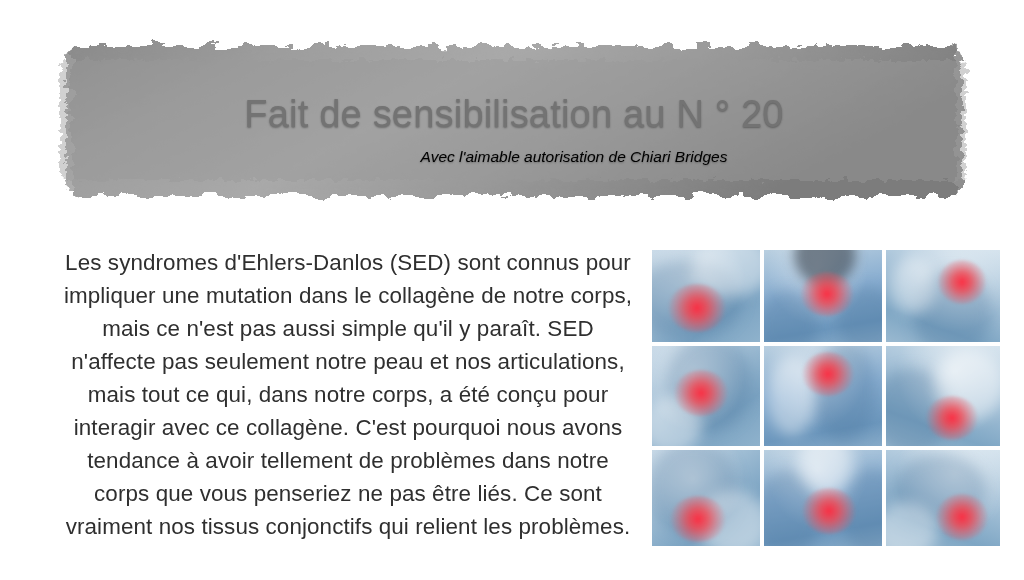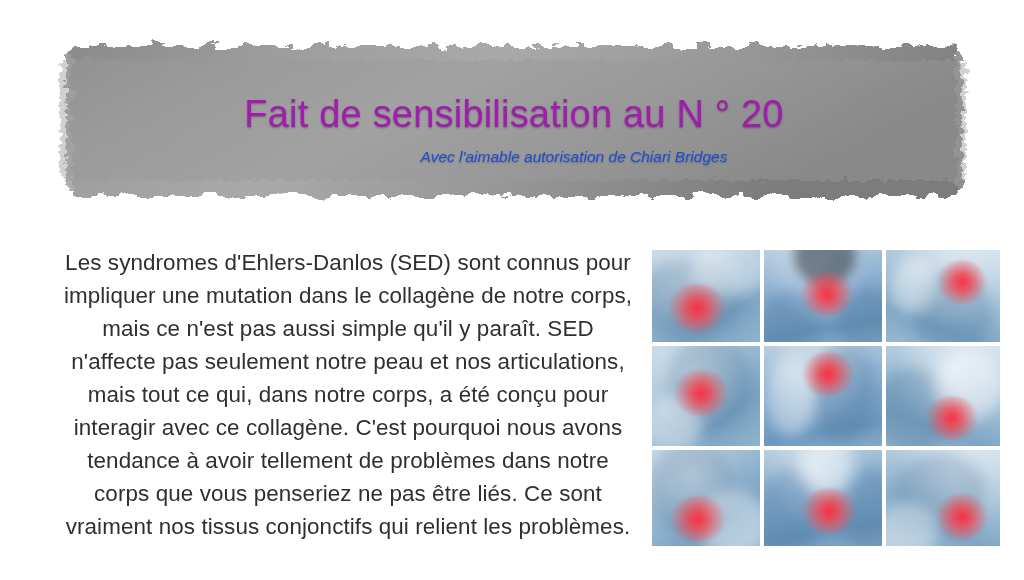--- a/index.html
+++ b/index.html
@@ -38,30 +38,30 @@
     height: 172px;
     display: flex;
     flex-direction: column;
     align-items: center;
     justify-content: center;
     padding-top: 18px;
     box-sizing: border-box;
   }
 
   .slide-title {
-    color: #a21caf;
+    color: #737373;
     font-size: 38px;
     font-weight: 400;
     letter-spacing: 0.2px;
     text-shadow: 0 1px 2px rgba(0,0,0,0.35);
     white-space: nowrap;
   }
 
   .slide-subtitle {
-    color: #1d4ed8;
+    color: #000000;
     font-size: 15.5px;
     font-style: italic;
     margin-top: 12px;
     margin-left: 120px;
     text-shadow: 0 1px 2px rgba(0,0,0,0.3);
     white-space: nowrap;
   }
 
   
   .body-text {

